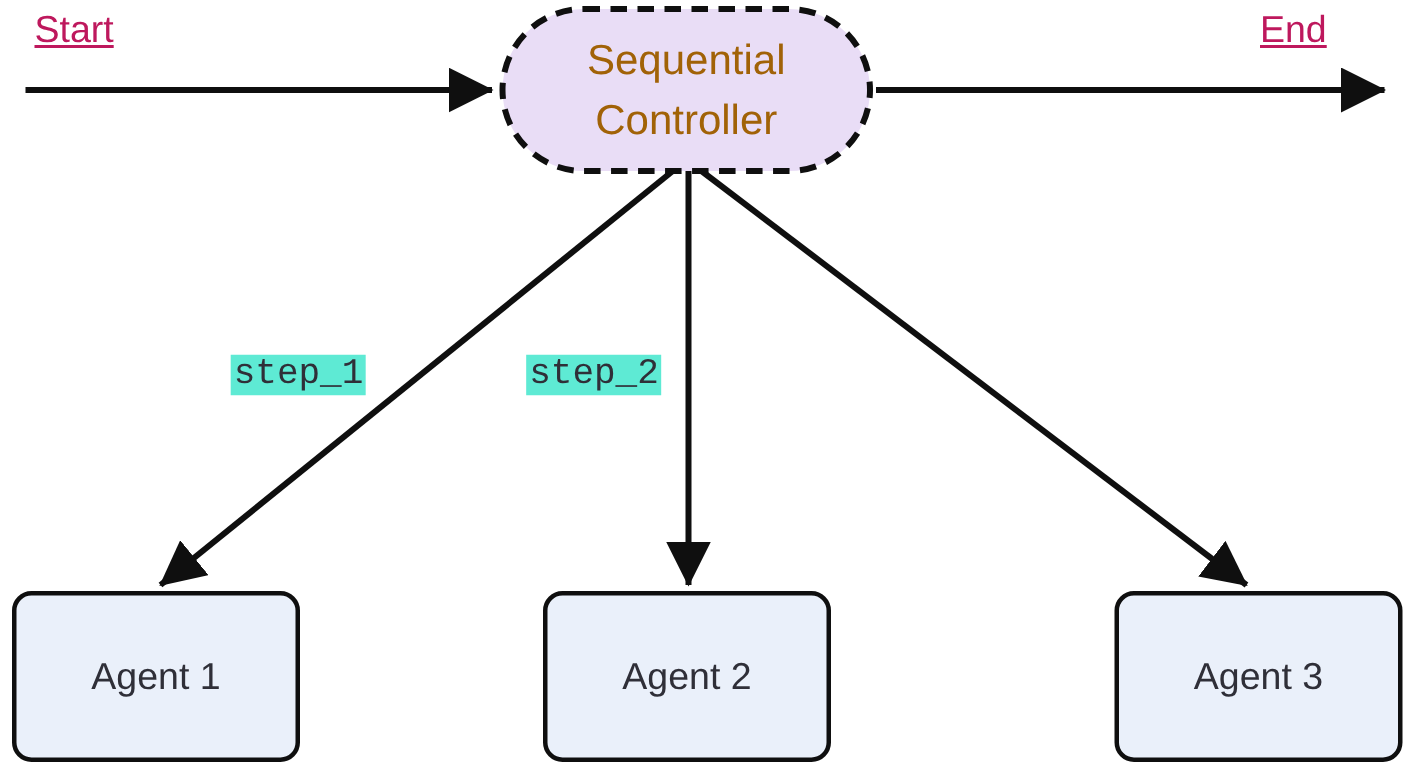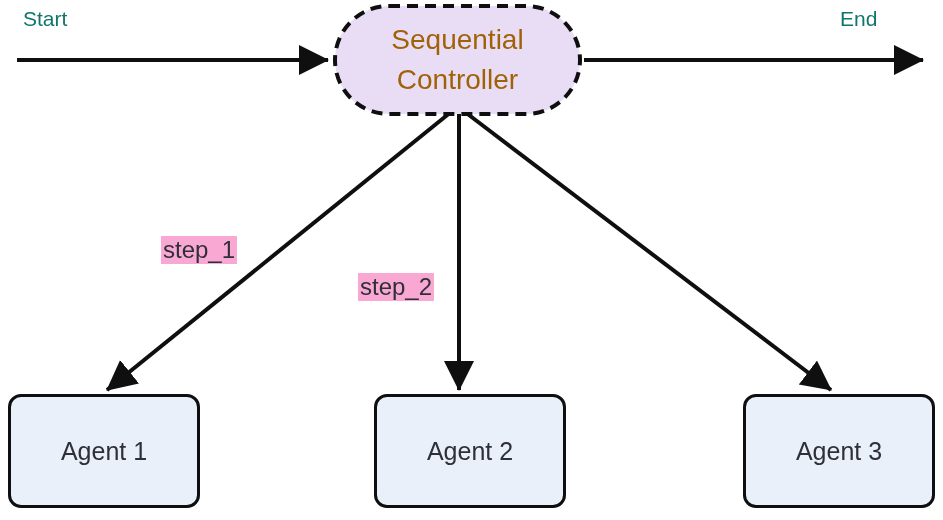--- a/index.html
+++ b/index.html
@@ -18,33 +18,35 @@
   }
   #edge-layer {
     position: absolute;
     left: 0;
     top: 0;
     width: 943px;
     height: 520px;
   }
   .float-label {
     position: absolute;
-    font-size: 21px;
+    font-size: 25px;
     line-height: 1.1;
-    color: #0f766e;
+    color: #be185d;
     white-space: nowrap;
+    text-decoration: underline;
   }
   .edge-label {
     position: absolute;
     font-size: 24px;
     color: #2f2f38;
     transform: translate(-50%, -50%);
-    background: #f9a8d4;
+    background: #5eead4;
     padding: 0 2px;
     white-space: nowrap;
+    font-family: Liberation Mono, monospace;
   }
   .controller-label-box {
     position: absolute;
     left: 335px;
     top: 6px;
     width: 245px;
     height: 108px;
     display: flex;
     align-items: center;
     justify-content: center;
@@ -65,21 +67,21 @@
     border-radius: 13px;
     box-sizing: border-box;
     display: flex;
     align-items: center;
     justify-content: center;
     text-align: left;
     font-size: 25px;
     color: #2f2f38;
   }
   #agent-1 { left: 8px; }
-  #agent-2 { left: 374px; }
+  #agent-2 { left: 362px; }
   #agent-3 { left: 743px; }
 </style>
 </head>
 <body>
 
 <div id="stage">
 
   <svg id="edge-layer" viewBox="0 0 943 520" xmlns="http://www.w3.org/2000/svg">
     <defs>
       <marker id="arrowhead" markerUnits="userSpaceOnUse" markerWidth="34" markerHeight="34" refX="29" refY="15" orient="auto">
@@ -101,21 +103,21 @@
   </svg>
 
   <div class="float-label" style="left:23px; top:7px;">Start</div>
 
   <div class="float-label" style="left:840px; top:7px;">End</div>
 
   <div class="controller-label-box">Sequential Controller</div>
 
   <div class="edge-label" style="left:199px; top:250px;">step_1</div>
 
-  <div class="edge-label" style="left:396px; top:250px;margin-top:37px;">step_2</div>
+  <div class="edge-label" style="left:396px; top:250px;">step_2</div>
 
 
   <div id="agent-1" class="agent-node">
     <span>Agent 1</span>
   </div>
 
   <div id="agent-2" class="agent-node">
     <span>Agent 2</span>
   </div>
 

